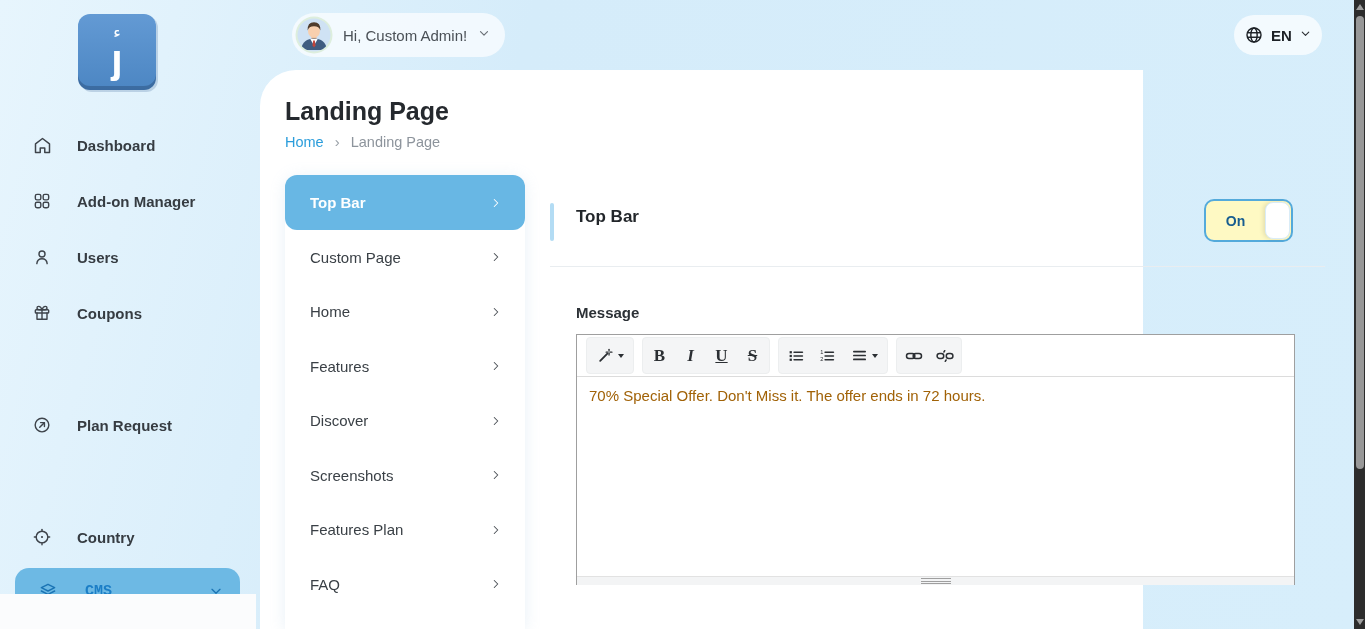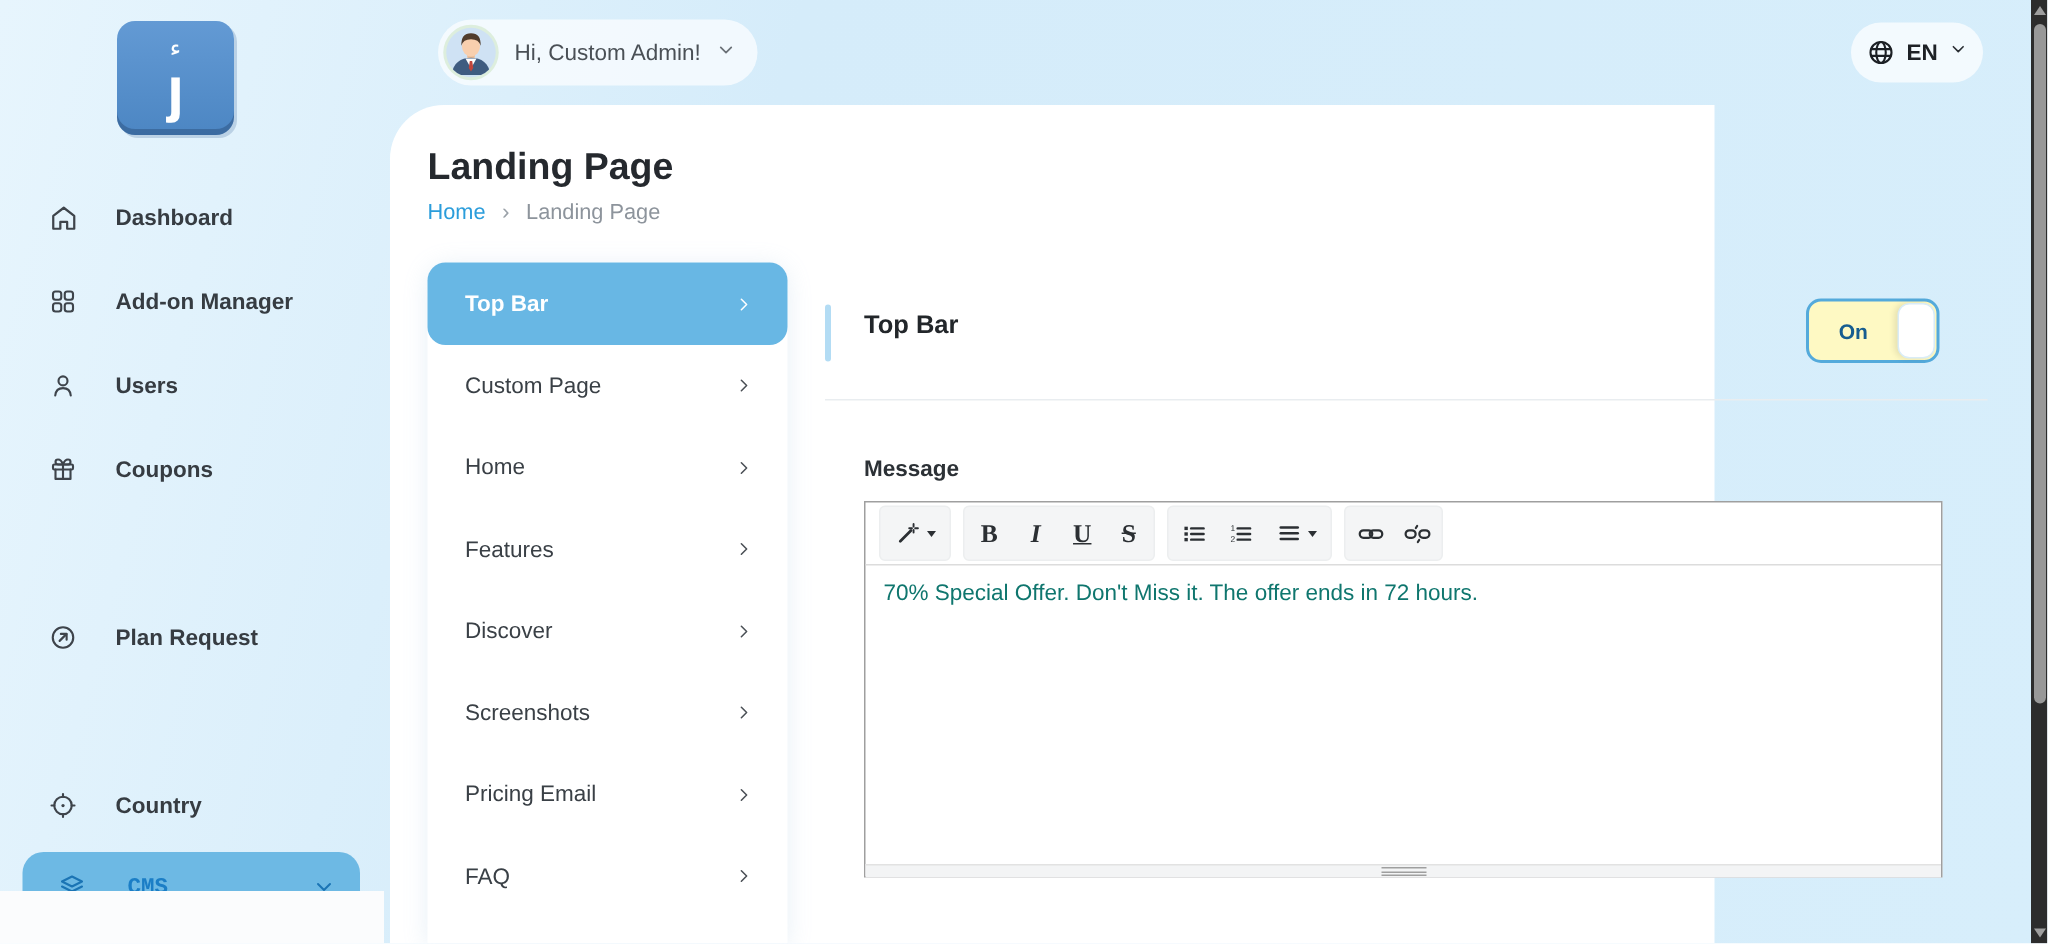--- a/index.html
+++ b/index.html
@@ -93,21 +93,21 @@
                     justify-content:center; color:#2b2f33; cursor:pointer; }
   .toolbar button.wide { width:44px; }
   .toolbar svg { stroke:#2b2f33; fill:none; stroke-width:1.8; stroke-linecap:round; stroke-linejoin:round; }
   .tb-serif { font-family:"Liberation Serif","DejaVu Serif",serif; font-size:17px; }
   .tb-bold { font-weight:700; }
   .tb-italic { font-style:italic; font-weight:600; }
   .tb-underline { text-decoration:underline; font-weight:600; }
   .tb-strike { text-decoration:line-through; font-weight:600; }
   .caret { width:0; height:0; border-left:3.5px solid transparent; border-right:3.5px solid transparent;
            border-top:4px solid #2b2f33; margin-left:4px; }
-  .editor-body { height:199px; padding:10px 12px; font-size:15px; color:#0f766e; cursor:text; }
+  .editor-body { height:199px; padding:10px 12px; font-size:15px; color:#a16207; cursor:text; }
   .resize-bar { height:9px; background:#f3f4f5; border-top:1px solid #e2e2e2; display:flex;
                 align-items:center; justify-content:center; cursor:ns-resize; }
   .grip { width:30px; height:6px; border-top:1px solid #9f9f9f; border-bottom:1px solid #9f9f9f; position:relative; }
   .grip::after { content:""; position:absolute; left:0; right:0; top:2px; height:1px; background:#9f9f9f; }
 </style>
 </head>
 <body>
 
 <div class="screen">
 
@@ -288,21 +288,21 @@
             <path d="m9 6 6 6-6 6"></path>
           </svg>
       </div>
       <div class="sm-item">
         <span>Screenshots</span>
         <svg width="14" height="14" viewBox="0 0 24 24">
             <path d="m9 6 6 6-6 6"></path>
           </svg>
       </div>
       <div class="sm-item">
-        <span>Pricing Email</span>
+        <span>Features Plan</span>
         <svg width="14" height="14" viewBox="0 0 24 24">
             <path d="m9 6 6 6-6 6"></path>
           </svg>
       </div>
       <div class="sm-item">
         <span>FAQ</span>
         <svg width="14" height="14" viewBox="0 0 24 24">
             <path d="m9 6 6 6-6 6"></path>
           </svg>
       </div>

